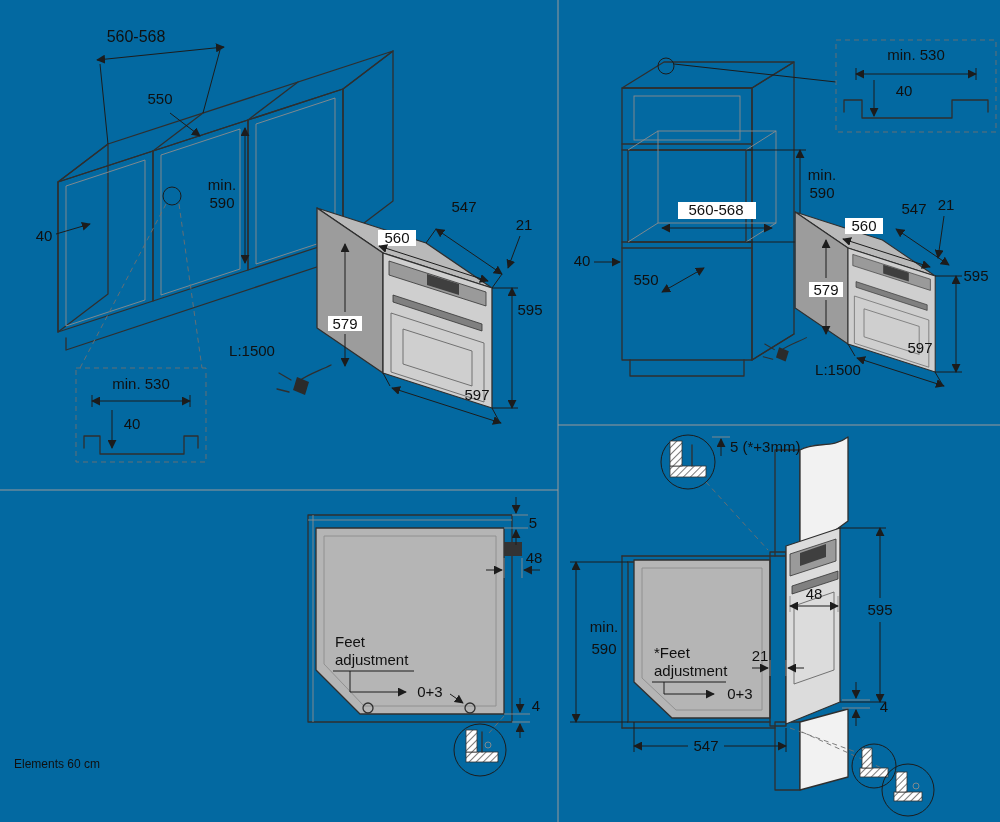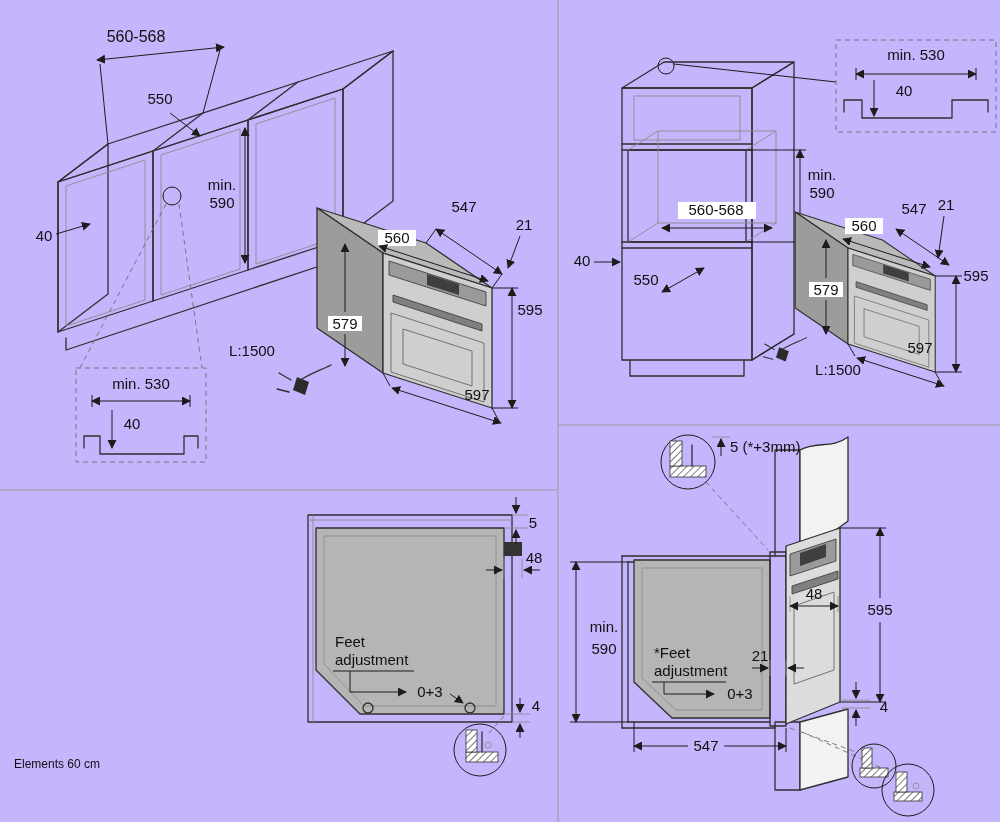--- a/index.html
+++ b/index.html
@@ -1,16 +1,16 @@
 <!DOCTYPE html>
 <html><head>
 <meta charset="utf-8">
 <style>
   html,body{margin:0;padding:0;background:#ffffff;}
-  .stage{position:relative;width:1000px;height:822px;background:#c4b5fd;overflow:hidden;
+  .stage{position:relative;width:1000px;height:822px;background:#0369a1;overflow:hidden;
          font-family:"Liberation Sans",sans-serif;}
   svg{position:absolute;left:0;top:0;}
   .ln{stroke:#2f2f2f;stroke-width:1.3;fill:none;stroke-linejoin:round;stroke-linecap:round;}
   .lnf{stroke:#2f2f2f;stroke-width:1.3;stroke-linejoin:round;}
   .thin{stroke:#8c8c8c;stroke-width:0.9;fill:none;}
   .dim{stroke:#1c1c1c;stroke-width:1;fill:none;}
   .dash{stroke:#6f6f6f;stroke-width:0.9;fill:none;stroke-dasharray:5 4;}
   .divider{stroke:#9a9a9a;stroke-width:1;}
   text.d{font-family:"Liberation Sans",sans-serif;font-size:15px;fill:#101010;}
   text.big{font-size:16px;}

